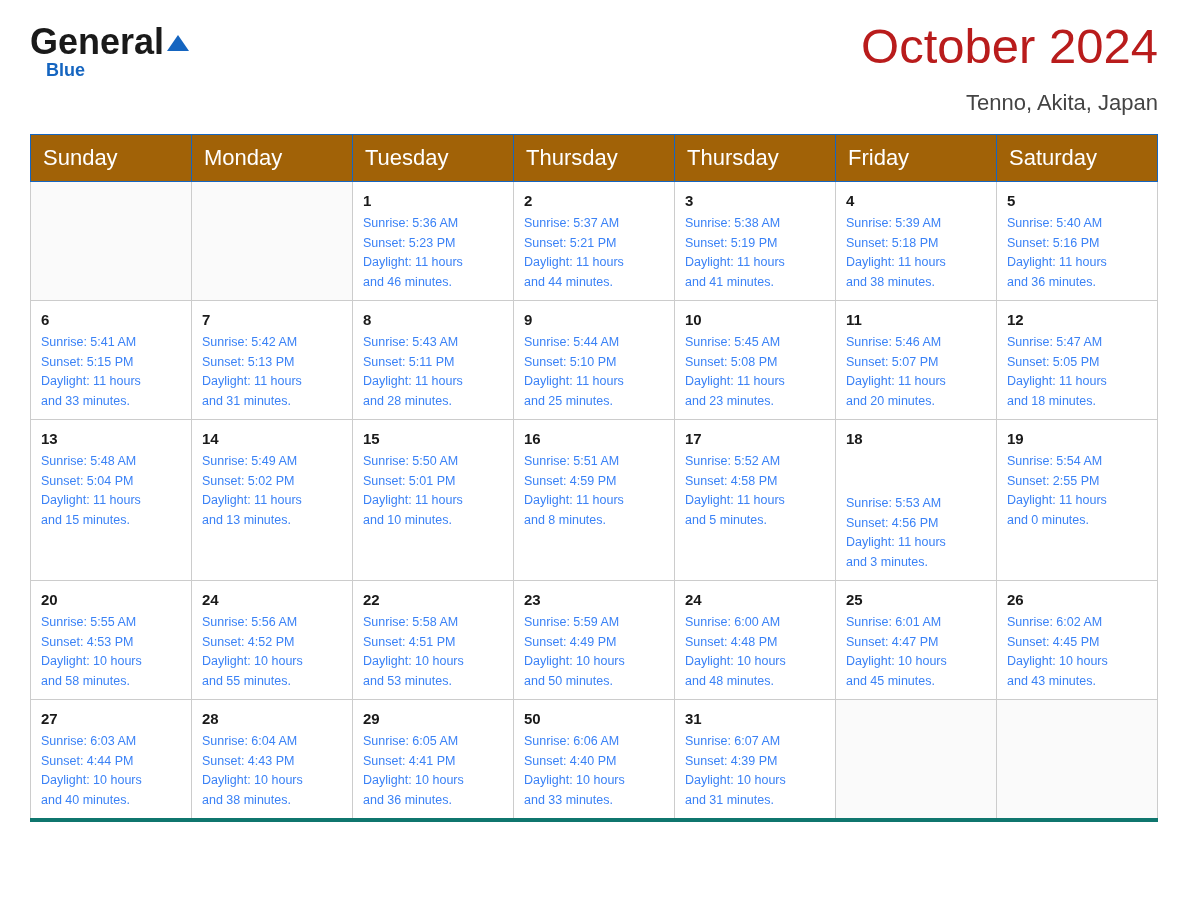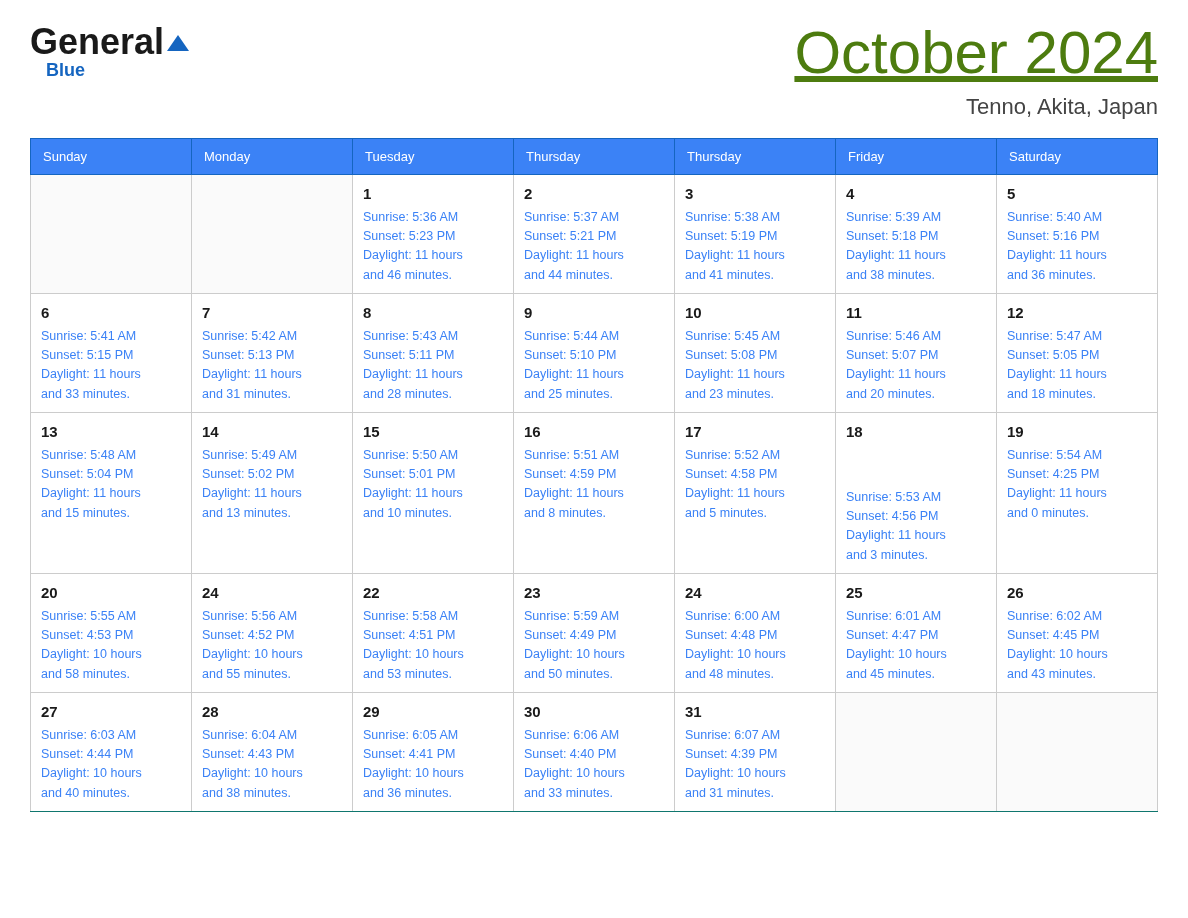--- a/index.html
+++ b/index.html
@@ -36,40 +36,39 @@
       color: #1565c0;
       font-size: 18px;
       font-weight: bold;
       margin-top: -4px;
       margin-left: 4px;
     }
     .title-area {
       text-align: right;
     }
     .page-title {
-      font-size: 60px;
+      font-size: 49px;
       font-weight: 300;
-      color: #4d7c0f;
+      color: #b91c1c;
       line-height: 1.1;
-      text-decoration: underline;
     }
     .subtitle {
       font-size: 22px;
       color: #444;
-      margin-top: 8px;
+      margin-top: 16px;
     }
     .calendar-table {
       width: 100%;
       border-collapse: collapse;
       border: 1px solid #aaa;
     }
     .calendar-table th {
-      background-color: #3b82f6;
+      background-color: #a16207;
       color: #ffffff;
-      font-size: 13px;
+      font-size: 22px;
       font-weight: normal;
       padding: 10px 12px;
       text-align: left;
       border: 1px solid #1565c0;
     }
     .calendar-table td {
       vertical-align: top;
       padding: 8px 10px;
       border: 1px solid #ccc;
       width: 14.28%;
@@ -83,21 +82,21 @@
       color: #1a1a1a;
       display: block;
       margin-bottom: 2px;
     }
     .day-info {
       color: #3b82f6;
       font-size: 12.5px;
       line-height: 1.55;
     }
     .calendar-table tr:last-child td {
-      border-bottom: 1px solid #0f766e;
+      border-bottom: 4px solid #0f766e;
     }
     .empty-cell {
       background: #fafafa;
     }
   </style>
 </head>
 <body>
 
 <div class="header-area">
   <div class="logo-area">
@@ -259,21 +258,21 @@
         <td>
           <span class="day-number">18</span>
           <div class="day-info" style="white-space: pre-line; margin-top: 44px;">Sunrise: 5:53 AM
 Sunset: 4:56 PM
 Daylight: 11 hours
 and 3 minutes.</div>
         </td>
         <td>
           <span class="day-number">19</span>
           <div class="day-info" style="white-space: pre-line;">Sunrise: 5:54 AM
-Sunset: 4:25 PM
+Sunset: 2:55 PM
 Daylight: 11 hours
 and 0 minutes.</div>
         </td>
       </tr>
       <tr>
         <td>
           <span class="day-number">20</span>
           <div class="day-info" style="white-space: pre-line;">Sunrise: 5:55 AM
 Sunset: 4:53 PM
 Daylight: 10 hours
@@ -338,21 +337,21 @@
 and 38 minutes.</div>
         </td>
         <td>
           <span class="day-number">29</span>
           <div class="day-info" style="white-space: pre-line;">Sunrise: 6:05 AM
 Sunset: 4:41 PM
 Daylight: 10 hours
 and 36 minutes.</div>
         </td>
         <td>
-          <span class="day-number">30</span>
+          <span class="day-number">50</span>
           <div class="day-info" style="white-space: pre-line;">Sunrise: 6:06 AM
 Sunset: 4:40 PM
 Daylight: 10 hours
 and 33 minutes.</div>
         </td>
         <td>
           <span class="day-number">31</span>
           <div class="day-info" style="white-space: pre-line;">Sunrise: 6:07 AM
 Sunset: 4:39 PM
 Daylight: 10 hours

